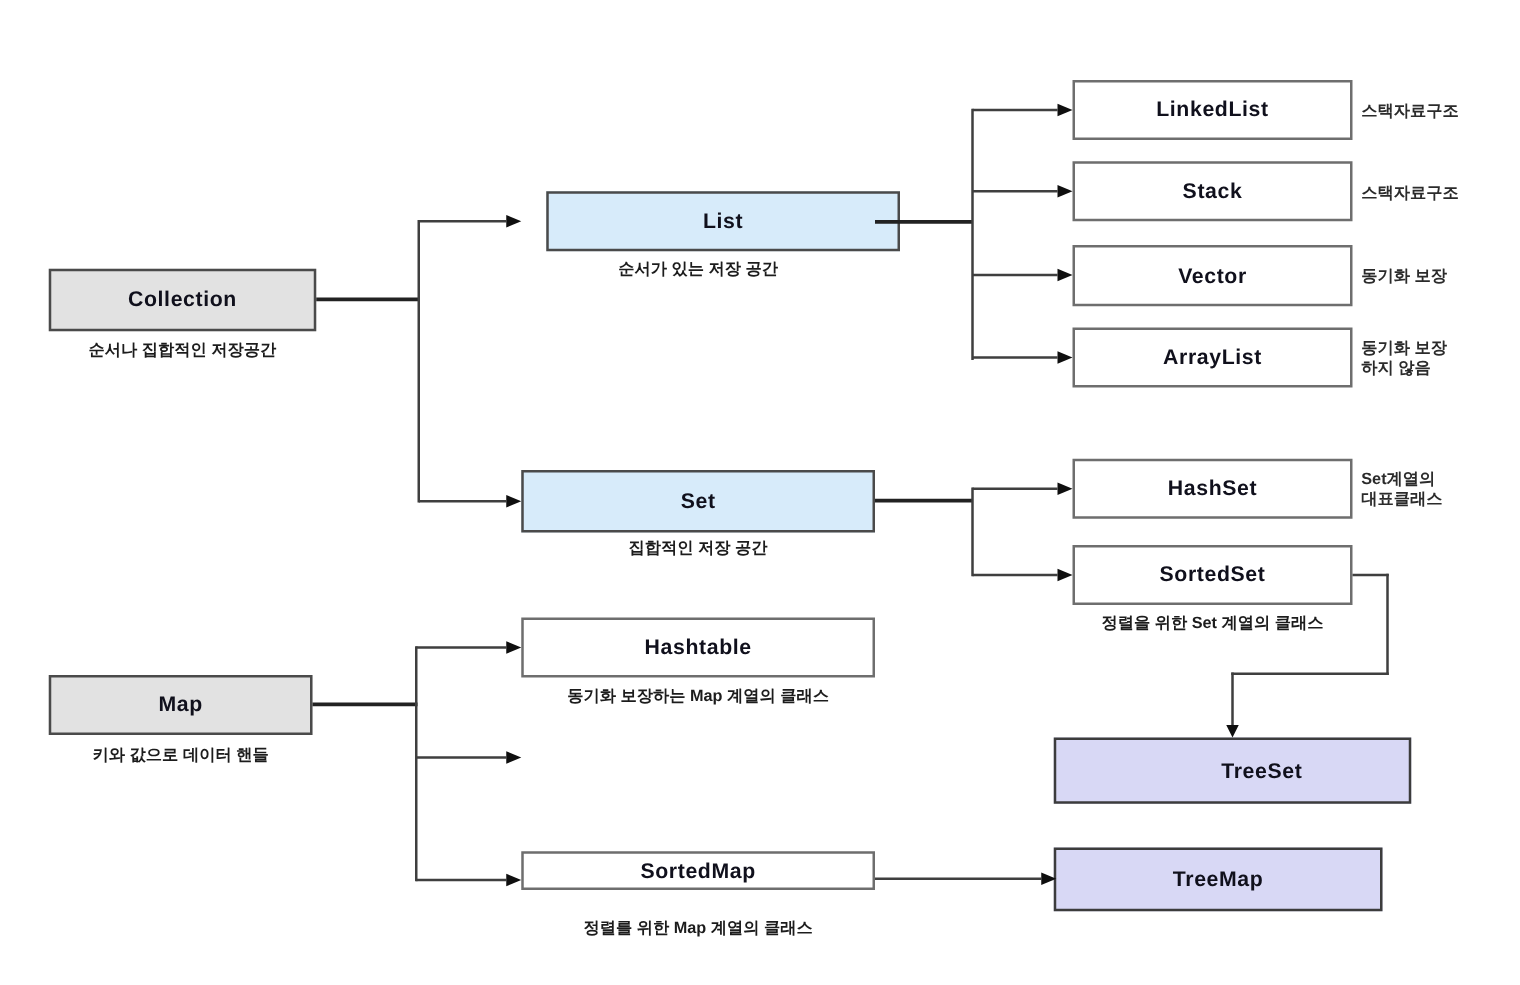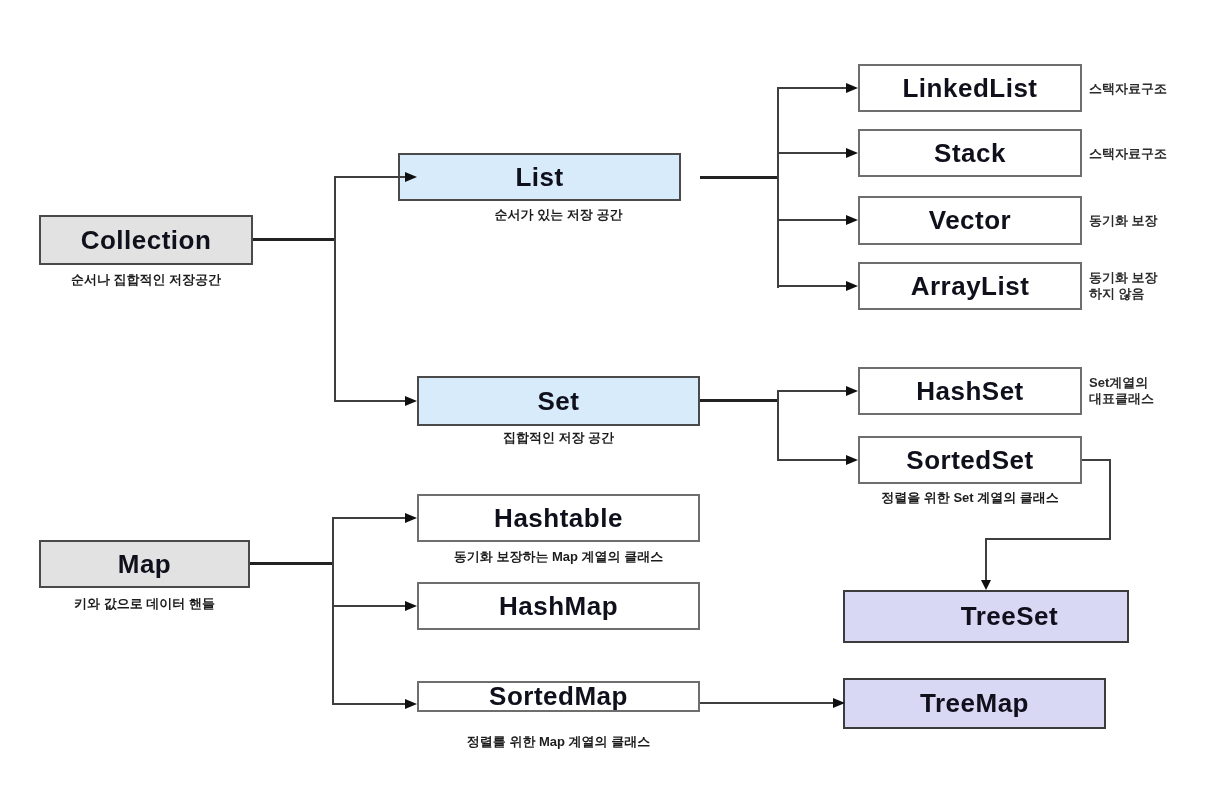--- a/index.html
+++ b/index.html
@@ -4,21 +4,21 @@
 <style>
   * { margin:0; padding:0; box-sizing:border-box; }
   html,body { background:#ffffff; }
   body { font-family:"Liberation Sans", sans-serif; }
   .canvas {
     position:relative; width:1216px; height:788px;
     background:#ffffff; overflow:hidden;
   }
   .node {
     position:absolute; display:flex; align-items:center; justify-content:center;
-    font-weight:bold; font-size:26px; color:#10101c; letter-spacing:.5px;
+    font-weight:bold; font-size:17px; color:#10101c; letter-spacing:.5px;
     border:2px solid #4f4f4f;
   }
   .node.root   { background:var(--root-fill,#e2e2e2);  border-color:#4a4a4a; }
   .node.branch { background:var(--branch-fill,#d7ebfa); border-color:#4a4a4a; }
   .node.leaf   { background:var(--leaf-fill,#ffffff);   border-color:#6e6e6e; }
   .node.tree   { background:var(--tree-fill,#d8d8f5);   border-color:#3c3c3c; }
   .caption {
     position:absolute; text-align:center; font-size:13px; font-weight:bold;
     color:#1c1c1c; white-space:pre-line; line-height:1.25;
   }
@@ -45,30 +45,29 @@
 <body>
 
 <div class="canvas">
 
   <div class="node root" style="left:39px;top:215px;width:214px;height:50px;">Collection</div>
   <div class="caption" style="left:19px;top:272px;width:254px;">순서나 집합적인 저장공간</div>
 
   <div class="node root" style="left:39px;top:540px;width:211px;height:48px;">Map</div>
   <div class="caption" style="left:19px;top:596px;width:251px;">키와 값으로 데이터 핸들</div>
 
-  <div class="node branch" style="left:398px;top:153px;width:283px;height:48px;">List</div>
+  <div class="node branch" style="left:437px;top:153px;width:283px;height:48px;">List</div>
   <div class="caption" style="left:417px;top:207px;width:283px;">순서가 있는 저장 공간</div>
 
   <div class="node branch" style="left:417px;top:376px;width:283px;height:50px;">Set</div>
   <div class="caption" style="left:417px;top:430px;width:283px;">집합적인 저장 공간</div>
 
   <div class="node leaf" style="left:417px;top:494px;width:283px;height:48px;">Hashtable</div>
   <div class="caption" style="left:397px;top:549px;width:323px;">동기화 보장하는 Map 계열의 클래스</div>
 
-  <div class="node leaf" style="left:417px;top:582px;width:283px;height:48px;">HashMap</div>
 
   <div class="node leaf" style="left:417px;top:681px;width:283px;height:31px;">SortedMap</div>
   <div class="caption" style="left:417px;top:734px;width:283px;">정렬를 위한 Map 계열의 클래스</div>
 
   <div class="node leaf" style="left:858px;top:64px;width:224px;height:48px;">LinkedList</div>
   <div class="note" style="left:1089px;top:81px;">스택자료구조</div>
 
   <div class="node leaf" style="left:858px;top:129px;width:224px;height:48px;">Stack</div>
   <div class="note" style="left:1089px;top:146px;">스택자료구조</div>
 

